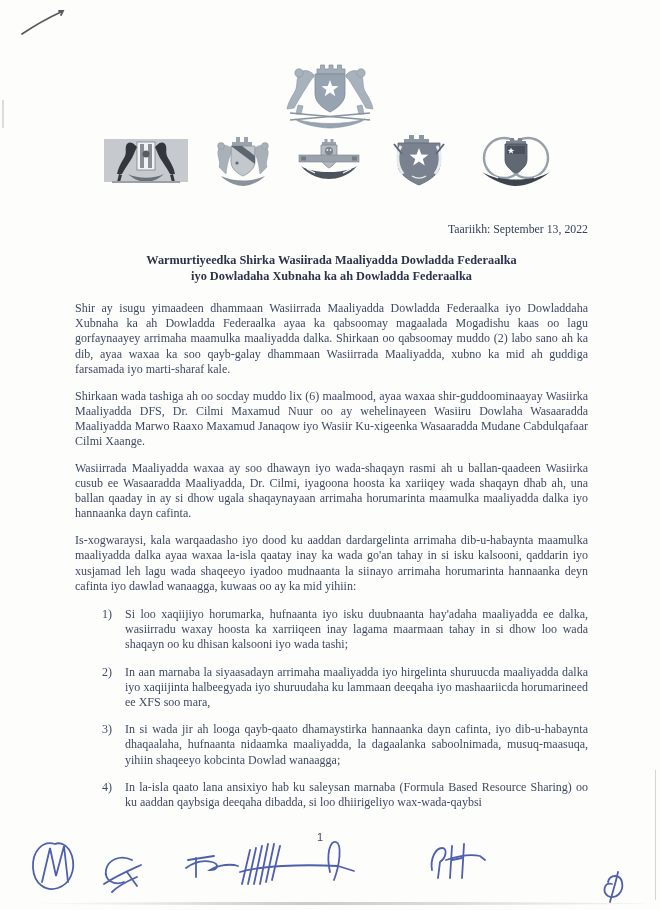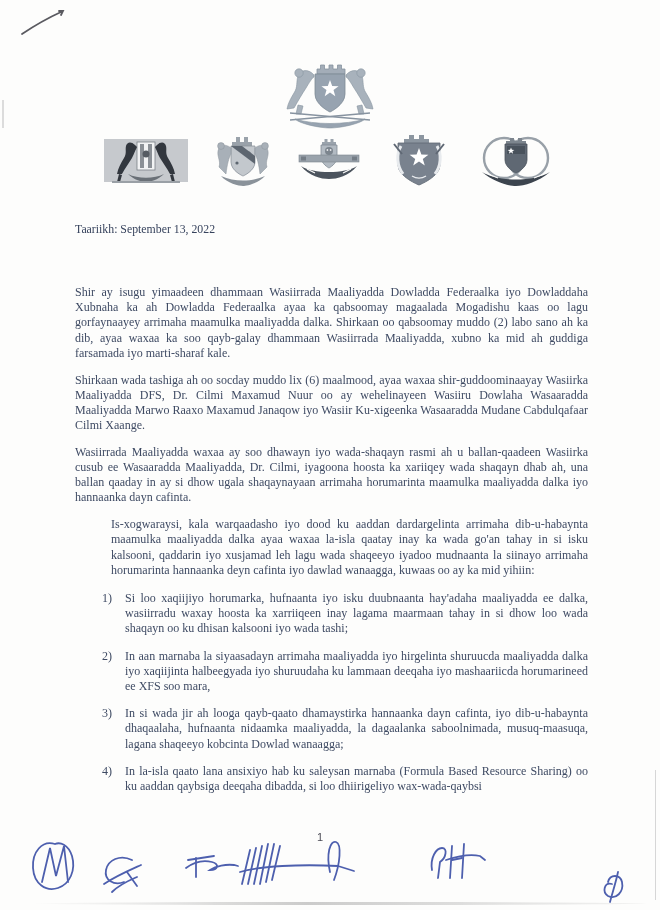--- a/index.html
+++ b/index.html
@@ -14,25 +14,25 @@
     background:linear-gradient(to right,rgba(0,0,0,0),rgba(110,110,110,.35) 45%,rgba(0,0,0,.04));}
   .edge-right{position:absolute;right:4px;bottom:10px;width:1px;height:130px;background:#d6d6d6;}
   .edge-left{position:absolute;left:2px;top:100px;width:2px;height:28px;background:#dcdcdc;}
   .pen-mark{position:absolute;left:14px;top:6px;}
   
   .coa{position:absolute;left:268px;top:60px;}
   .emblem-row{position:absolute;left:104px;top:131px;width:452px;height:62px;
     display:flex;justify-content:space-between;align-items:center;}
   
   .content{position:absolute;left:75px;top:222px;width:513px;}
-  .date-line{text-align:left;font-size:11.8px;margin:0 0 15px 0;color:#36425c;}
+  .date-line{text-align:right;font-size:11.8px;margin:0 0 15px 0;color:#36425c;}
   .doc-title{text-align:center;font-weight:bold;font-size:12.3px;line-height:16px;
     color:#2a3347;margin:0 0 17px 0;}
   .para{font-size:12px;line-height:15.2px;text-align:justify;margin:0 0 11.5px 0;}
-  .para:last-of-type{margin-bottom:0;margin-left:36px;}
+  .para:last-of-type{margin-bottom:0;}
   .list{margin-top:13px;}
   .list-item{display:flex;margin:0 0 12px 0;padding-left:27px;font-size:12px;line-height:15.2px;}
   .list-num{width:23px;flex:none;}
   .list-text{flex:1;text-align:justify;}
   .page-num{position:absolute;left:0;top:831px;width:640px;text-align:center;
     font-size:11px;color:#4a4a55;font-family:"Liberation Sans",sans-serif;}
   .signatures{position:absolute;left:0;top:832px;width:660px;height:75px;}
 </style>
 </head>
 <body>
@@ -127,40 +127,41 @@
       <path d="M6 38 C22 48 58 48 74 38 C62 48 48 52 40 52 C32 52 18 48 6 38 Z" fill="#3c444e"></path>
       <path d="M12 40 L22 44 M68 40 L58 44" stroke="#fdfdfc" stroke-width="1.2"></path>
     </svg>
 
   </div>
 
   <div class="content">
     <p class="date-line">Taariikh: September 13, 2022</p>
 
     <p class="doc-title">
-      <br>
+      <span>Warmurtiyeedka Shirka Wasiirada Maaliyadda Dowladda Federaalka</span><br>
+      <span>iyo Dowladaha Xubnaha ka ah Dowladda Federaalka</span>
     </p>
 
     <p class="para">Shir ay isugu yimaadeen dhammaan Wasiirrada Maaliyadda Dowladda Federaalka iyo Dowladdaha Xubnaha ka ah Dowladda Federaalka ayaa ka qabsoomay magaalada Mogadishu kaas oo lagu gorfaynaayey arrimaha maamulka maaliyadda dalka.  Shirkaan oo qabsoomay muddo (2) labo sano ah ka dib, ayaa waxaa ka soo qayb-galay dhammaan Wasiirrada Maaliyadda, xubno ka mid ah guddiga farsamada iyo marti-sharaf kale.</p>
     <p class="para">Shirkaan wada tashiga ah oo socday muddo lix (6) maalmood, ayaa waxaa shir-guddoominaayay Wasiirka Maaliyadda DFS, Dr. Cilmi Maxamud Nuur oo ay wehelinayeen Wasiiru Dowlaha Wasaaradda Maaliyadda Marwo Raaxo Maxamud Janaqow iyo Wasiir Ku-xigeenka Wasaaradda Mudane Cabdulqafaar Cilmi Xaange.</p>
     <p class="para">Wasiirrada Maaliyadda waxaa ay soo dhawayn iyo wada-shaqayn rasmi ah u ballan-qaadeen Wasiirka cusub ee Wasaaradda Maaliyadda, Dr. Cilmi, iyagoona hoosta ka xariiqey wada shaqayn dhab ah, una ballan qaaday in ay si dhow ugala shaqaynayaan arrimaha horumarinta maamulka maaliyadda dalka iyo hannaanka dayn cafinta.</p>
     <p class="para">Is-xogwaraysi, kala warqaadasho iyo dood ku aaddan dardargelinta arrimaha dib-u-habaynta maamulka maaliyadda dalka ayaa waxaa la-isla qaatay inay ka wada go'an tahay in si isku kalsooni, qaddarin  iyo xusjamad leh lagu wada shaqeeyo iyadoo mudnaanta la siinayo arrimaha horumarinta hannaanka deyn cafinta iyo dawlad wanaagga, kuwaas oo ay ka mid yihiin:</p>
 
     <div class="list">
       <div class="list-item">
         <span class="list-num">1)</span>
         <span class="list-text">Si loo xaqiijiyo horumarka, hufnaanta iyo isku duubnaanta hay'adaha maaliyadda ee dalka, wasiirradu waxay hoosta ka xarriiqeen inay lagama maarmaan tahay in si dhow loo wada  shaqayn oo ku dhisan kalsooni iyo wada tashi;</span>
       </div>
       <div class="list-item">
         <span class="list-num">2)</span>
         <span class="list-text">In aan marnaba la siyaasadayn arrimaha maaliyadda iyo hirgelinta shuruucda maaliyadda dalka iyo xaqiijinta halbeegyada iyo shuruudaha ku lammaan deeqaha iyo mashaariicda horumarineed ee XFS soo mara,</span>
       </div>
       <div class="list-item">
         <span class="list-num">3)</span>
-        <span class="list-text">In si wada jir ah looga qayb-qaato dhamaystirka hannaanka dayn cafinta, iyo dib-u-habaynta dhaqaalaha, hufnaanta nidaamka maaliyadda, la dagaalanka saboolnimada, musuq-maasuqa, lagana shaqeeyo kobcinta Dowlad wanaagga;</span>
+        <span class="list-text">In si wada jir ah looga qayb-qaato dhamaystirka hannaanka dayn cafinta, iyo dib-u-habaynta dhaqaalaha, hufnaanta nidaamka maaliyadda, la dagaalanka saboolnimada, musuq-maasuqa, yihiin shaqeeyo kobcinta Dowlad wanaagga;</span>
       </div>
       <div class="list-item">
         <span class="list-num">4)</span>
         <span class="list-text">In la-isla qaato lana ansixiyo hab ku saleysan marnaba (Formula Based Resource Sharing) oo ku aaddan qaybsiga deeqaha dibadda, si loo dhiirigeliyo wax-wada-qaybsi</span>
       </div>
     </div>
   </div>
 
   <div class="page-num">1</div>
 

